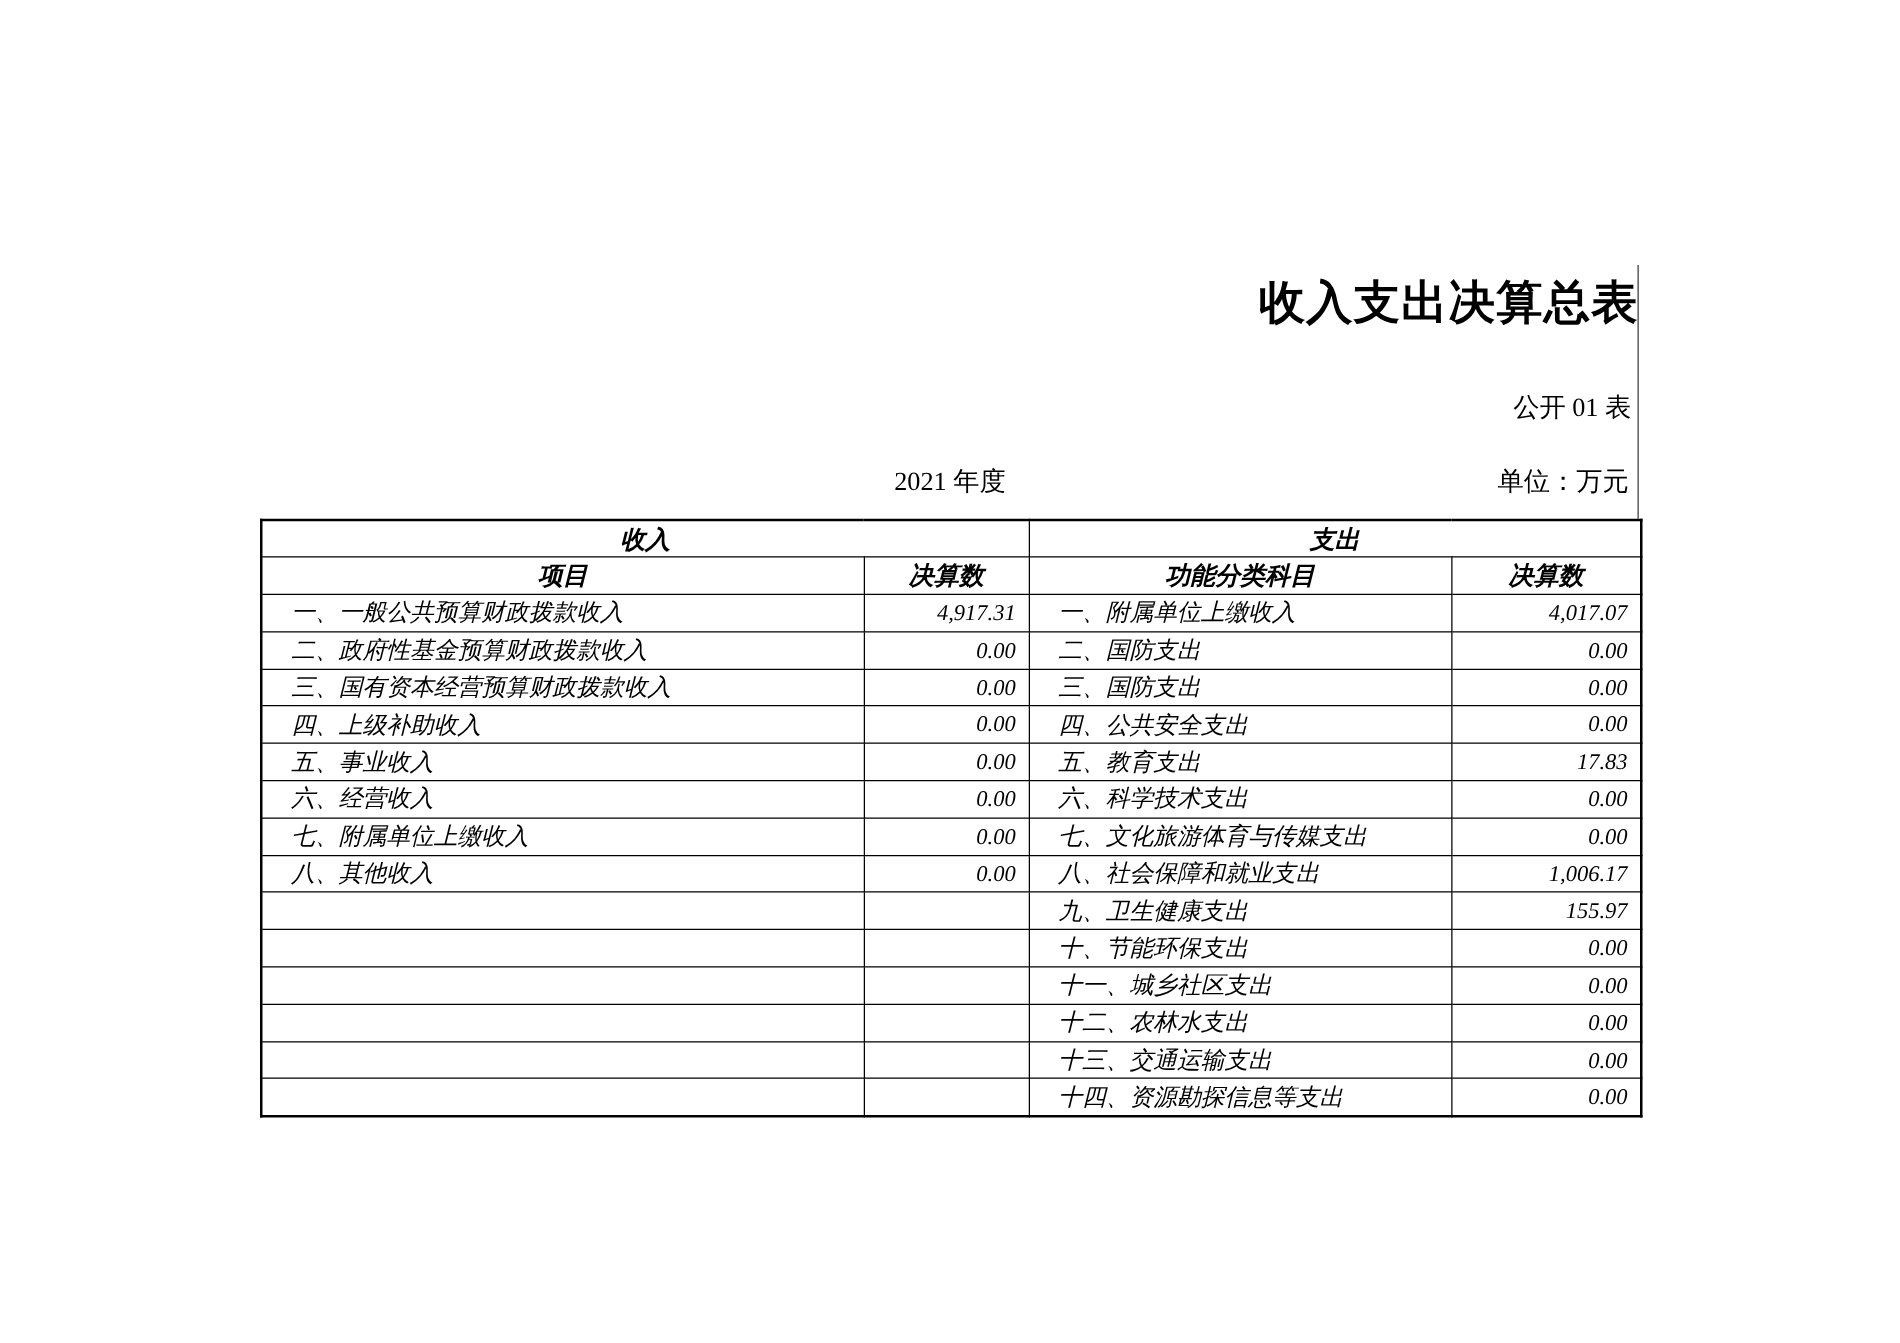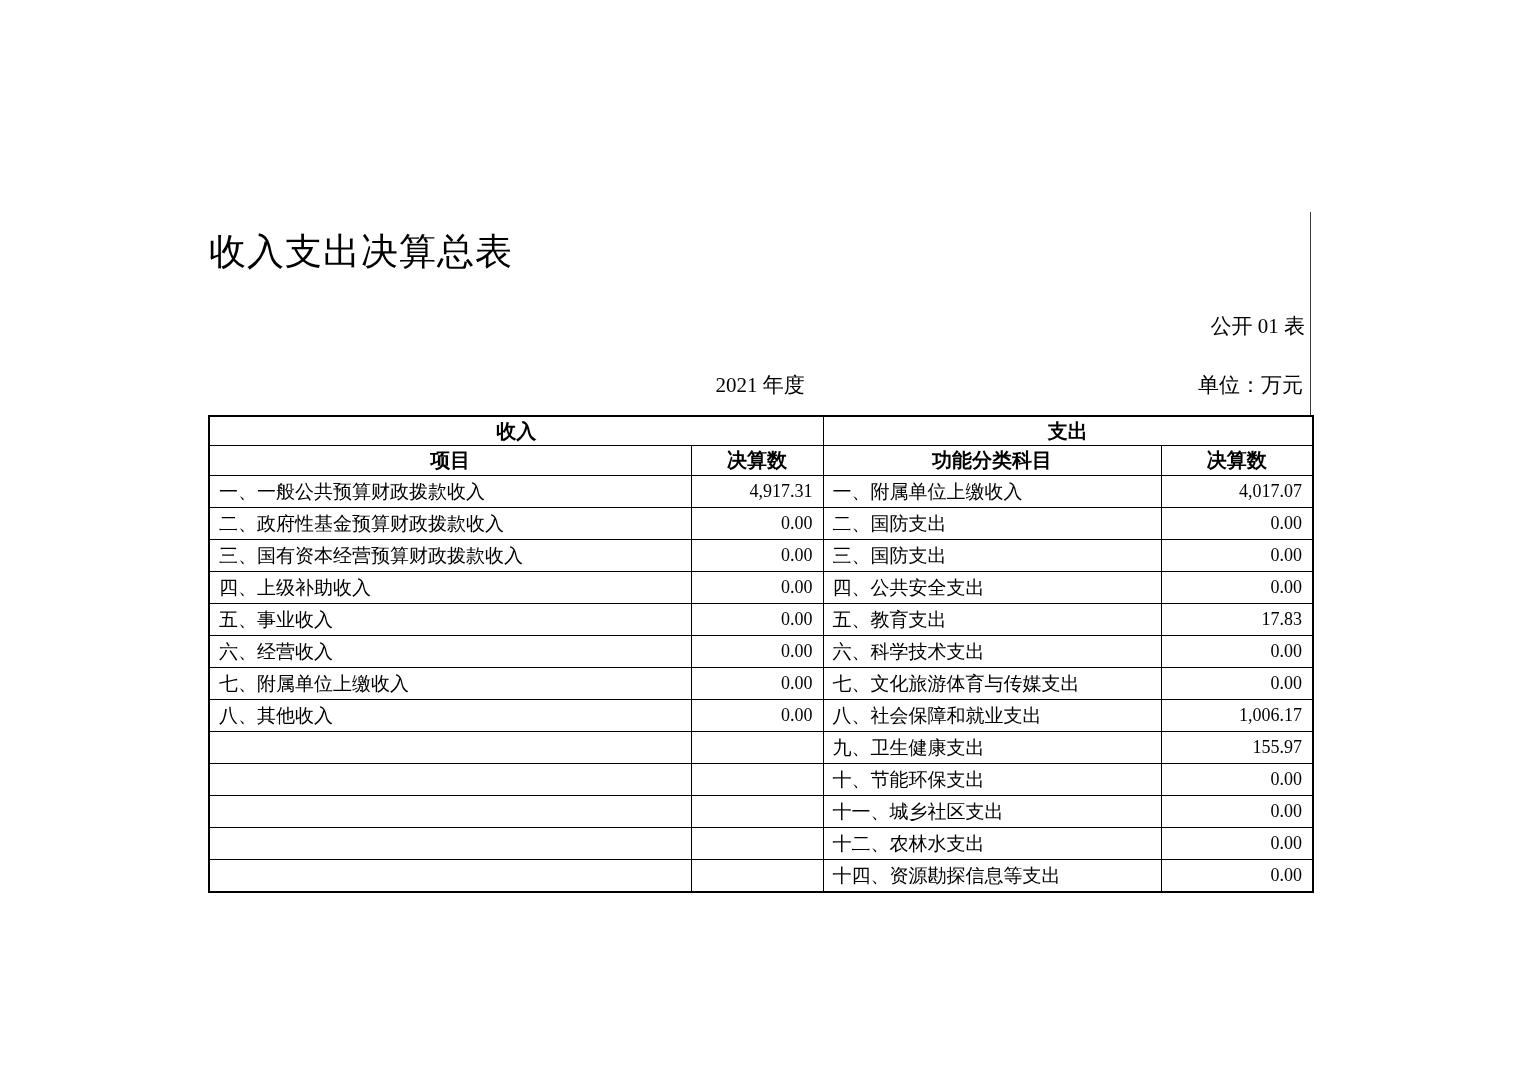--- a/index.html
+++ b/index.html
@@ -8,25 +8,25 @@
     width: 1520px;
     height: 1074px;
     position: relative;
     overflow: hidden;
     font-family: "Liberation Serif", "DejaVu Serif", serif;
     color: #000000;
   }
   .page-title {
     position: absolute;
     left: 209px;
-    top: 228px;
+    top: 218px;
     width: 1102px;
-    text-align: left;
+    text-align: right;
     font-family: "DejaVu Sans", "Liberation Sans", sans-serif;
-    font-weight: normal;
+    font-weight: bold;
     font-size: 37px;
     letter-spacing: 1px;
     line-height: 48px;
   }
   .table-code {
     position: absolute;
     left: 209px;
     top: 313px;
     width: 1096px;
     text-align: right;
@@ -55,39 +55,40 @@
   }
   table.budget {
     position: absolute;
     left: 208px;
     top: 415px;
     width: 1104px;
     height: 478px;
     border-collapse: collapse;
     table-layout: fixed;
     border: 2px solid #000000;
+    font-style: italic;
   }
   table.budget th,
   table.budget td {
     border: 1px solid #000000;
     overflow: hidden;
     white-space: nowrap;
     vertical-align: middle;
   }
   table.budget tr { height: 29.8px; }
   table.budget th {
     font-family: "DejaVu Sans", "Liberation Sans", sans-serif;
     font-size: 20px;
     font-weight: bold;
     text-align: center;
   }
   table.budget td.label {
     font-size: 19px;
     text-align: left;
-    padding-left: 9px;
+    padding-left: 23px;
   }
   table.budget td.value {
     font-size: 18px;
     text-align: right;
     padding-right: 10px;
   }
 </style>
 </head>
 <body>
 
@@ -192,19 +193,25 @@
         </tr>
         <tr>
           <td class="label"></td>
           <td class="value"></td>
           <td class="label">十二、农林水支出</td>
           <td class="value">0.00</td>
         </tr>
         <tr>
           <td class="label"></td>
           <td class="value"></td>
+          <td class="label">十三、交通运输支出</td>
+          <td class="value">0.00</td>
+        </tr>
+        <tr>
+          <td class="label"></td>
+          <td class="value"></td>
           <td class="label">十四、资源勘探信息等支出</td>
           <td class="value">0.00</td>
         </tr>
       </tbody>
   </table>
 
 </div>
 
 </body></html>

